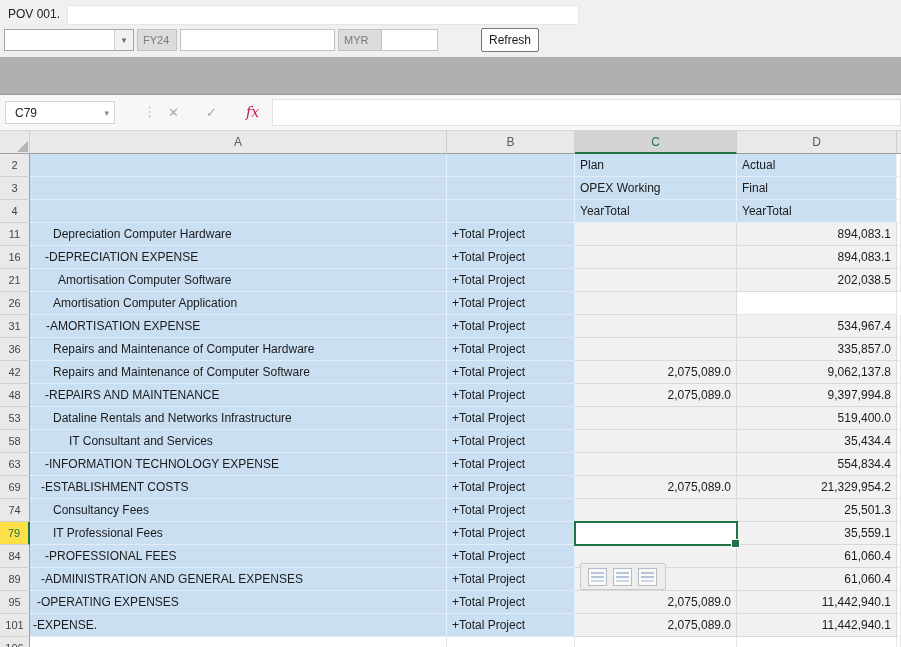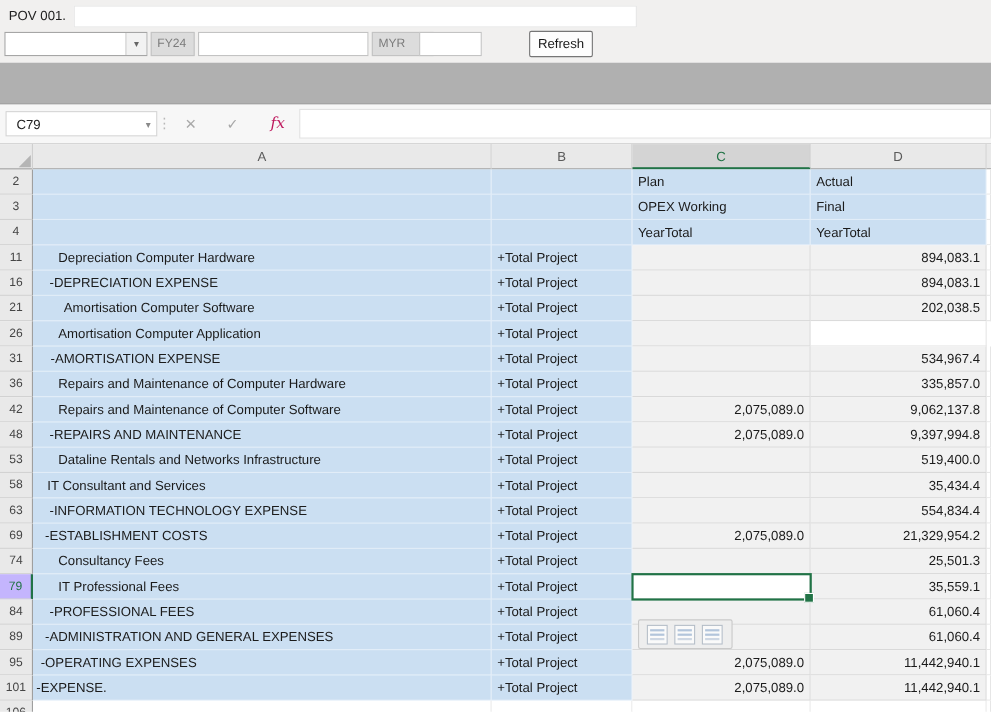--- a/index.html
+++ b/index.html
@@ -22,21 +22,21 @@
   .white-field{position:absolute;top:29px;height:22px;background:#fff;border:1px solid #c3c3c3;box-sizing:border-box;}
   .wf-2{left:180px;width:155px;}
   .wf-3{left:381px;width:57px;}
   .refresh-btn{position:absolute;left:481px;top:28px;width:58px;height:24px;background:#fdfdfd;border:1px solid #767676;border-radius:2px;font-family:inherit;font-size:12px;color:#1a1a1a;padding:0;}
 
   
   .gray-band{position:absolute;left:0;top:57px;width:901px;height:38px;background:#b0b0b0;border-bottom:1px solid #9c9c9c;box-sizing:border-box;}
 
   
   .formula-bar{position:absolute;left:0;top:95px;width:901px;height:36px;background:#f7f7f7;border-bottom:1px solid #d6d6d6;box-sizing:border-box;}
-  .name-box{position:absolute;left:5px;top:6px;width:138px;height:23px;background:#fff;border:1px solid #d4d4d4;box-sizing:border-box;font-size:12px;color:#222;display:flex;align-items:center;padding-left:9px;}
+  .name-box{position:absolute;left:5px;top:6px;width:110px;height:23px;background:#fff;border:1px solid #d4d4d4;box-sizing:border-box;font-size:12px;color:#222;display:flex;align-items:center;padding-left:9px;}
   .nb-arrow{position:absolute;right:5px;top:0;height:100%;display:flex;align-items:center;color:#8a8a8a;font-size:9px;}
   .fb-dots{position:absolute;left:143px;top:5px;height:24px;line-height:24px;color:#b8b8b8;font-size:13px;}
   .fb-icon{position:absolute;top:6px;height:23px;line-height:23px;color:#a8a8a8;font-size:13px;}
   .fb-cancel{left:168px;}
   .fb-enter{left:206px;}
   .fb-fx{left:246px;font-style:italic;font-family:"DejaVu Serif",serif;font-size:14px;color:#be185d;}
   .formula-input{position:absolute;left:272px;top:4px;width:629px;height:27px;background:#fff;border:1px solid #e2e2e2;box-sizing:border-box;}
 
   
   .grid{position:absolute;left:0;top:131px;width:901px;height:516px;background:#fff;overflow:hidden;}
@@ -54,21 +54,21 @@
 
   .row{display:flex;height:23px;}
   .row > *{box-sizing:border-box;}
   .row > :nth-child(1){flex:0 0 30px;}
   .row > :nth-child(2){flex:0 0 417px;}
   .row > :nth-child(3){flex:0 0 128px;}
   .row > :nth-child(4){flex:0 0 162px;}
   .row > :nth-child(5){flex:0 0 160px;}
   .row > :nth-child(6){flex:1 1 auto;}
   .rnum{background:#e9e9e9;border-right:1px solid #9f9f9f;border-bottom:1px solid #d2d2d2;font-size:11px;color:#454545;display:flex;align-items:center;justify-content:center;}
-  .rnum.sel{background:#c4b5fd;border-right:2px solid var(--accent-green,#217346);color:var(--accent-green,#217346);}
+  .rnum.sel{background:#fde047;border-right:2px solid var(--accent-green,#217346);color:var(--accent-green,#217346);}
   .cell{font-size:12px;color:#1b1b1b;display:flex;align-items:center;overflow:hidden;white-space:nowrap;}
   .cell.blue{background:var(--member-fill,#CBDFF2);border-right:1px solid rgba(255,255,255,.55);border-bottom:1px solid rgba(255,255,255,.45);}
   .cell.data{background:var(--data-fill,#F1F1F1);border-right:1px solid #d9d9d9;border-bottom:1px solid #d9d9d9;}
   .cell.num{justify-content:flex-end;padding-right:5px;}
   .cell.selcell{background:#fff;}
   .cell.white{background:#fff;border-right:1px solid #e6e6e6;border-bottom:1px solid #e6e6e6;}
 
   
   .selection{position:absolute;left:574px;top:390px;width:164px;height:25px;border:2px solid var(--accent-green,#217346);box-sizing:border-box;pointer-events:none;}
   .fill-handle{position:absolute;right:-4px;bottom:-4px;width:7px;height:7px;background:var(--accent-green,#217346);border:1px solid #fff;box-sizing:content-box;}
@@ -213,21 +213,21 @@
         <div class="row">
           <div class="rnum">53</div>
           <div class="cell blue" style="padding-left: 23px;">Dataline Rentals and Networks Infrastructure</div>
           <div class="cell blue" style="padding-left: 5px;">+Total Project</div>
           <div class="cell data num"></div>
           <div class="cell data num">519,400.0</div>
           <div class="cell white"></div>
         </div>
         <div class="row">
           <div class="rnum">58</div>
-          <div class="cell blue" style="padding-left: 13px;">IT Consultant and Services</div>
+          <div class="cell blue" style="padding-left: 39px;">IT Consultant and Services</div>
           <div class="cell blue" style="padding-left: 5px;">+Total Project</div>
           <div class="cell data num"></div>
           <div class="cell data num">35,434.4</div>
           <div class="cell white"></div>
         </div>
         <div class="row">
           <div class="rnum">63</div>
           <div class="cell blue" style="padding-left: 15px;">-INFORMATION TECHNOLOGY EXPENSE</div>
           <div class="cell blue" style="padding-left: 5px;">+Total Project</div>
           <div class="cell data num"></div>

